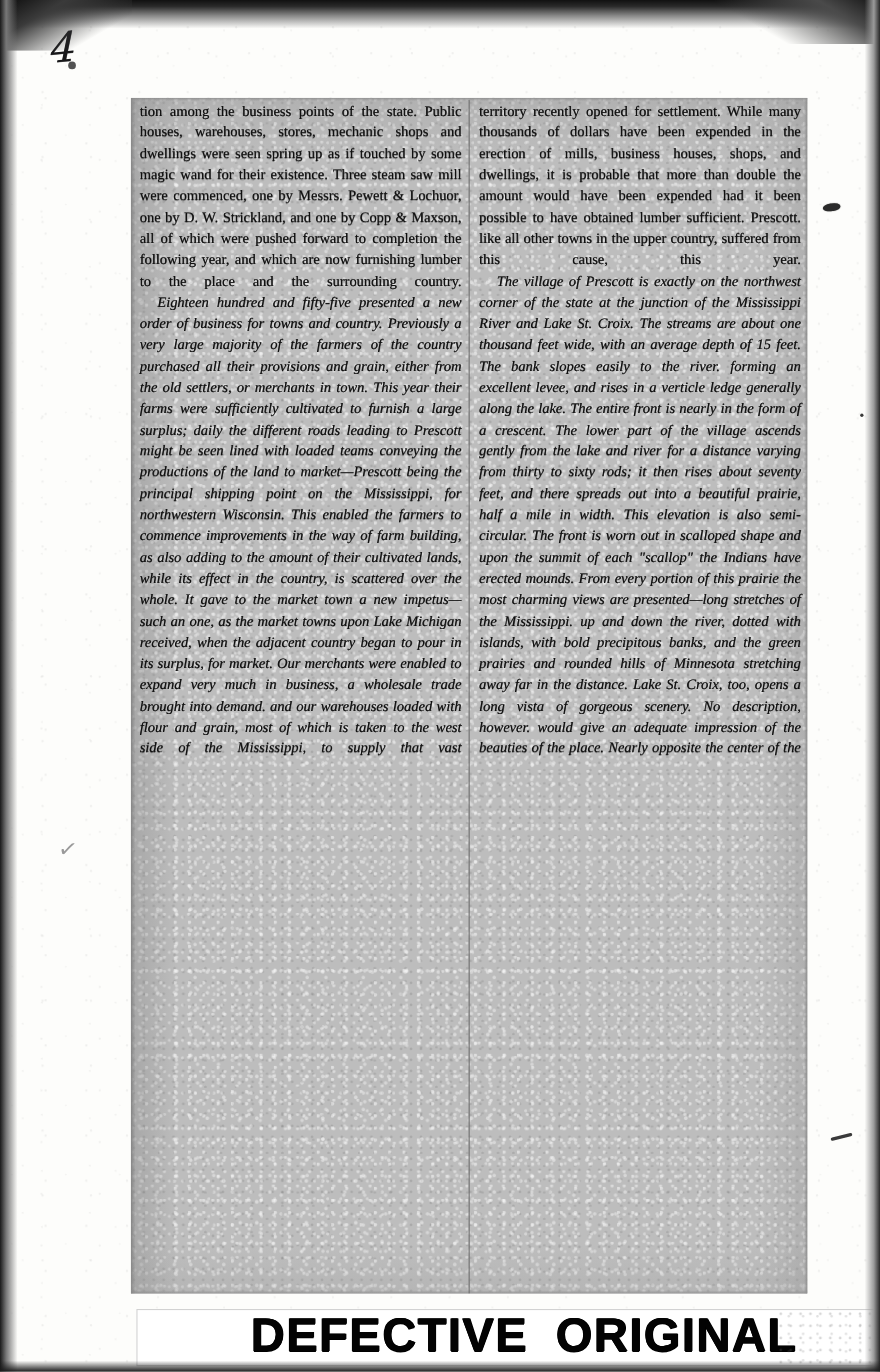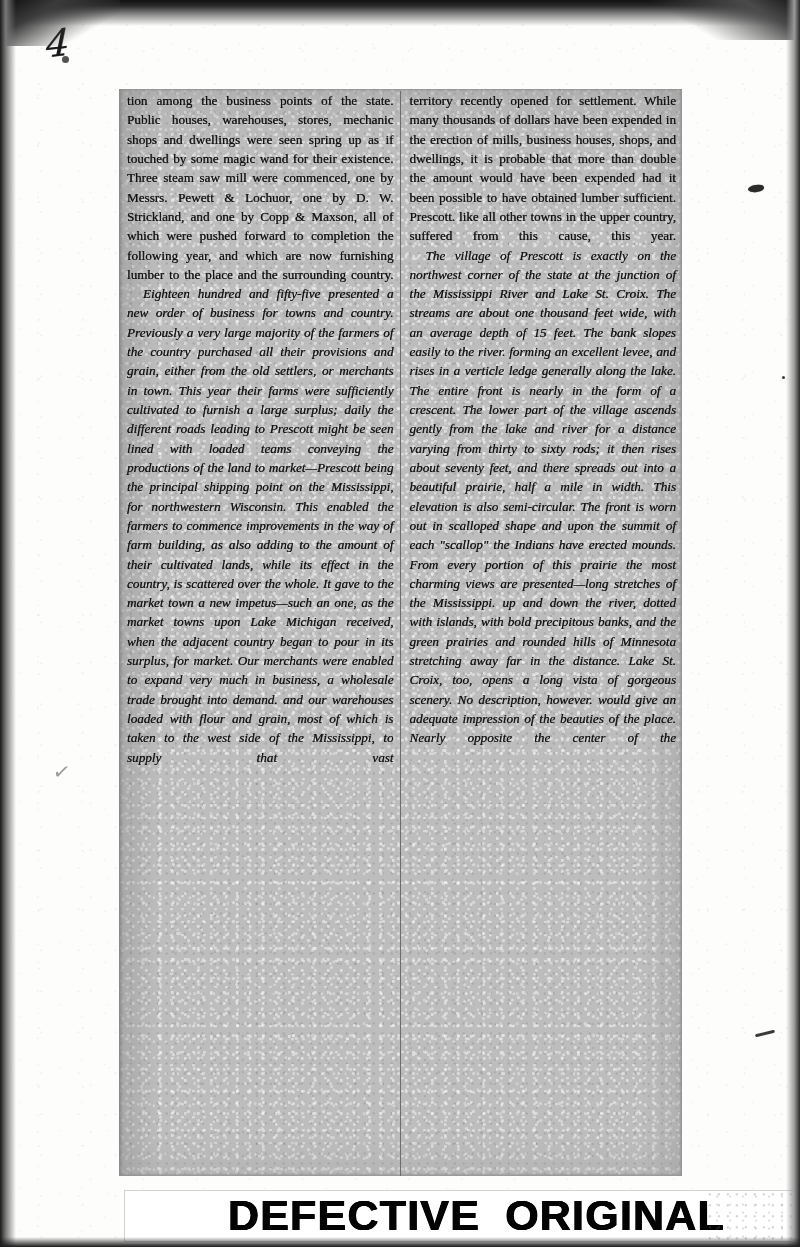--- a/index.html
+++ b/index.html
@@ -100,21 +100,21 @@
   }
   #right-margin-dash{
     position:absolute;left:755px;top:1032px;
     width:20px;height:3px;background:#3a3a3a;
     transform:rotate(-14deg);border-radius:2px;
   }
 
   
   #clipping{
     position:absolute;left:119px;top:89px;
-    width:563px;height:1087px;
+    width:615px;height:1087px;
     background:#bdbdbd;
     box-shadow:0 0 0 0 rgba(0,0,0,0);
     overflow:hidden;
   }
   
   #clipping-texture{
     position:absolute;left:0;top:0;width:100%;height:100%;
     pointer-events:none;opacity:.9;
     background-image:
       radial-gradient(circle at 8% 12%,  rgba(255,255,255,.55) 0 1.2px, transparent 2.2px),

